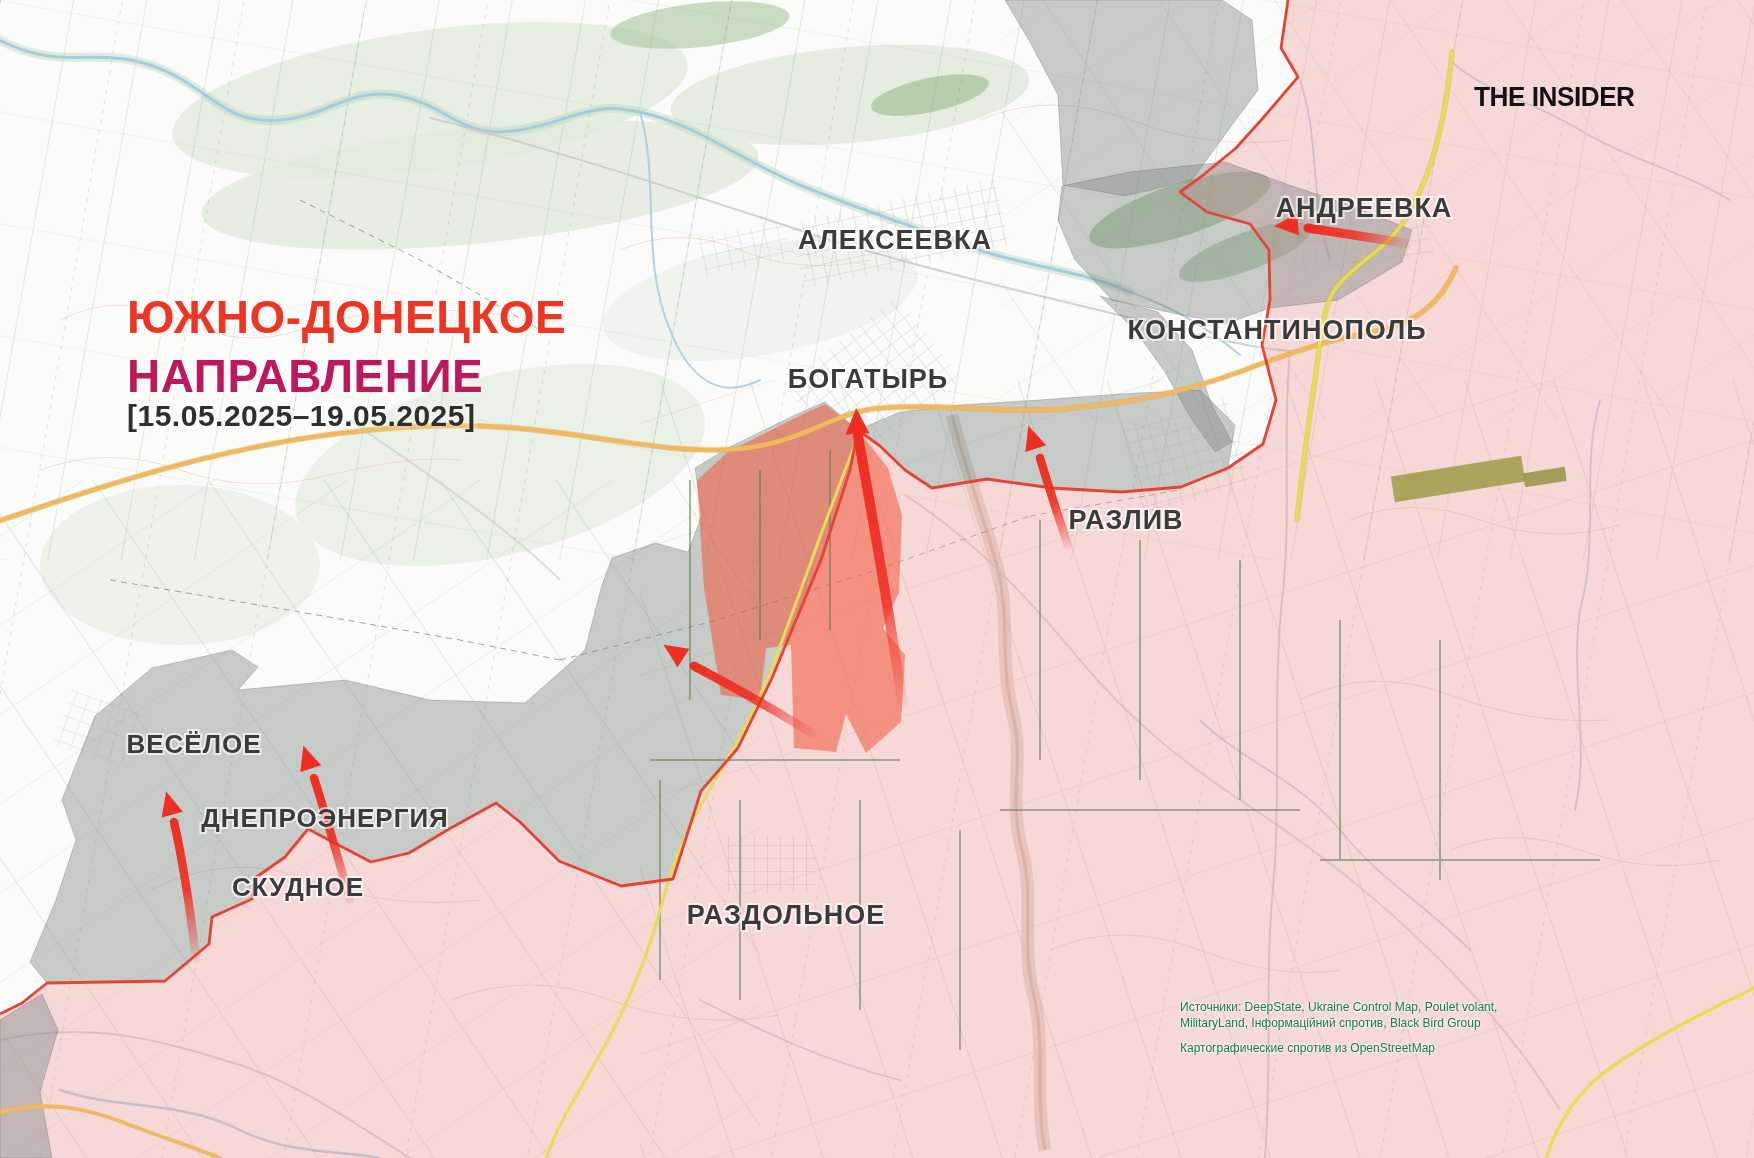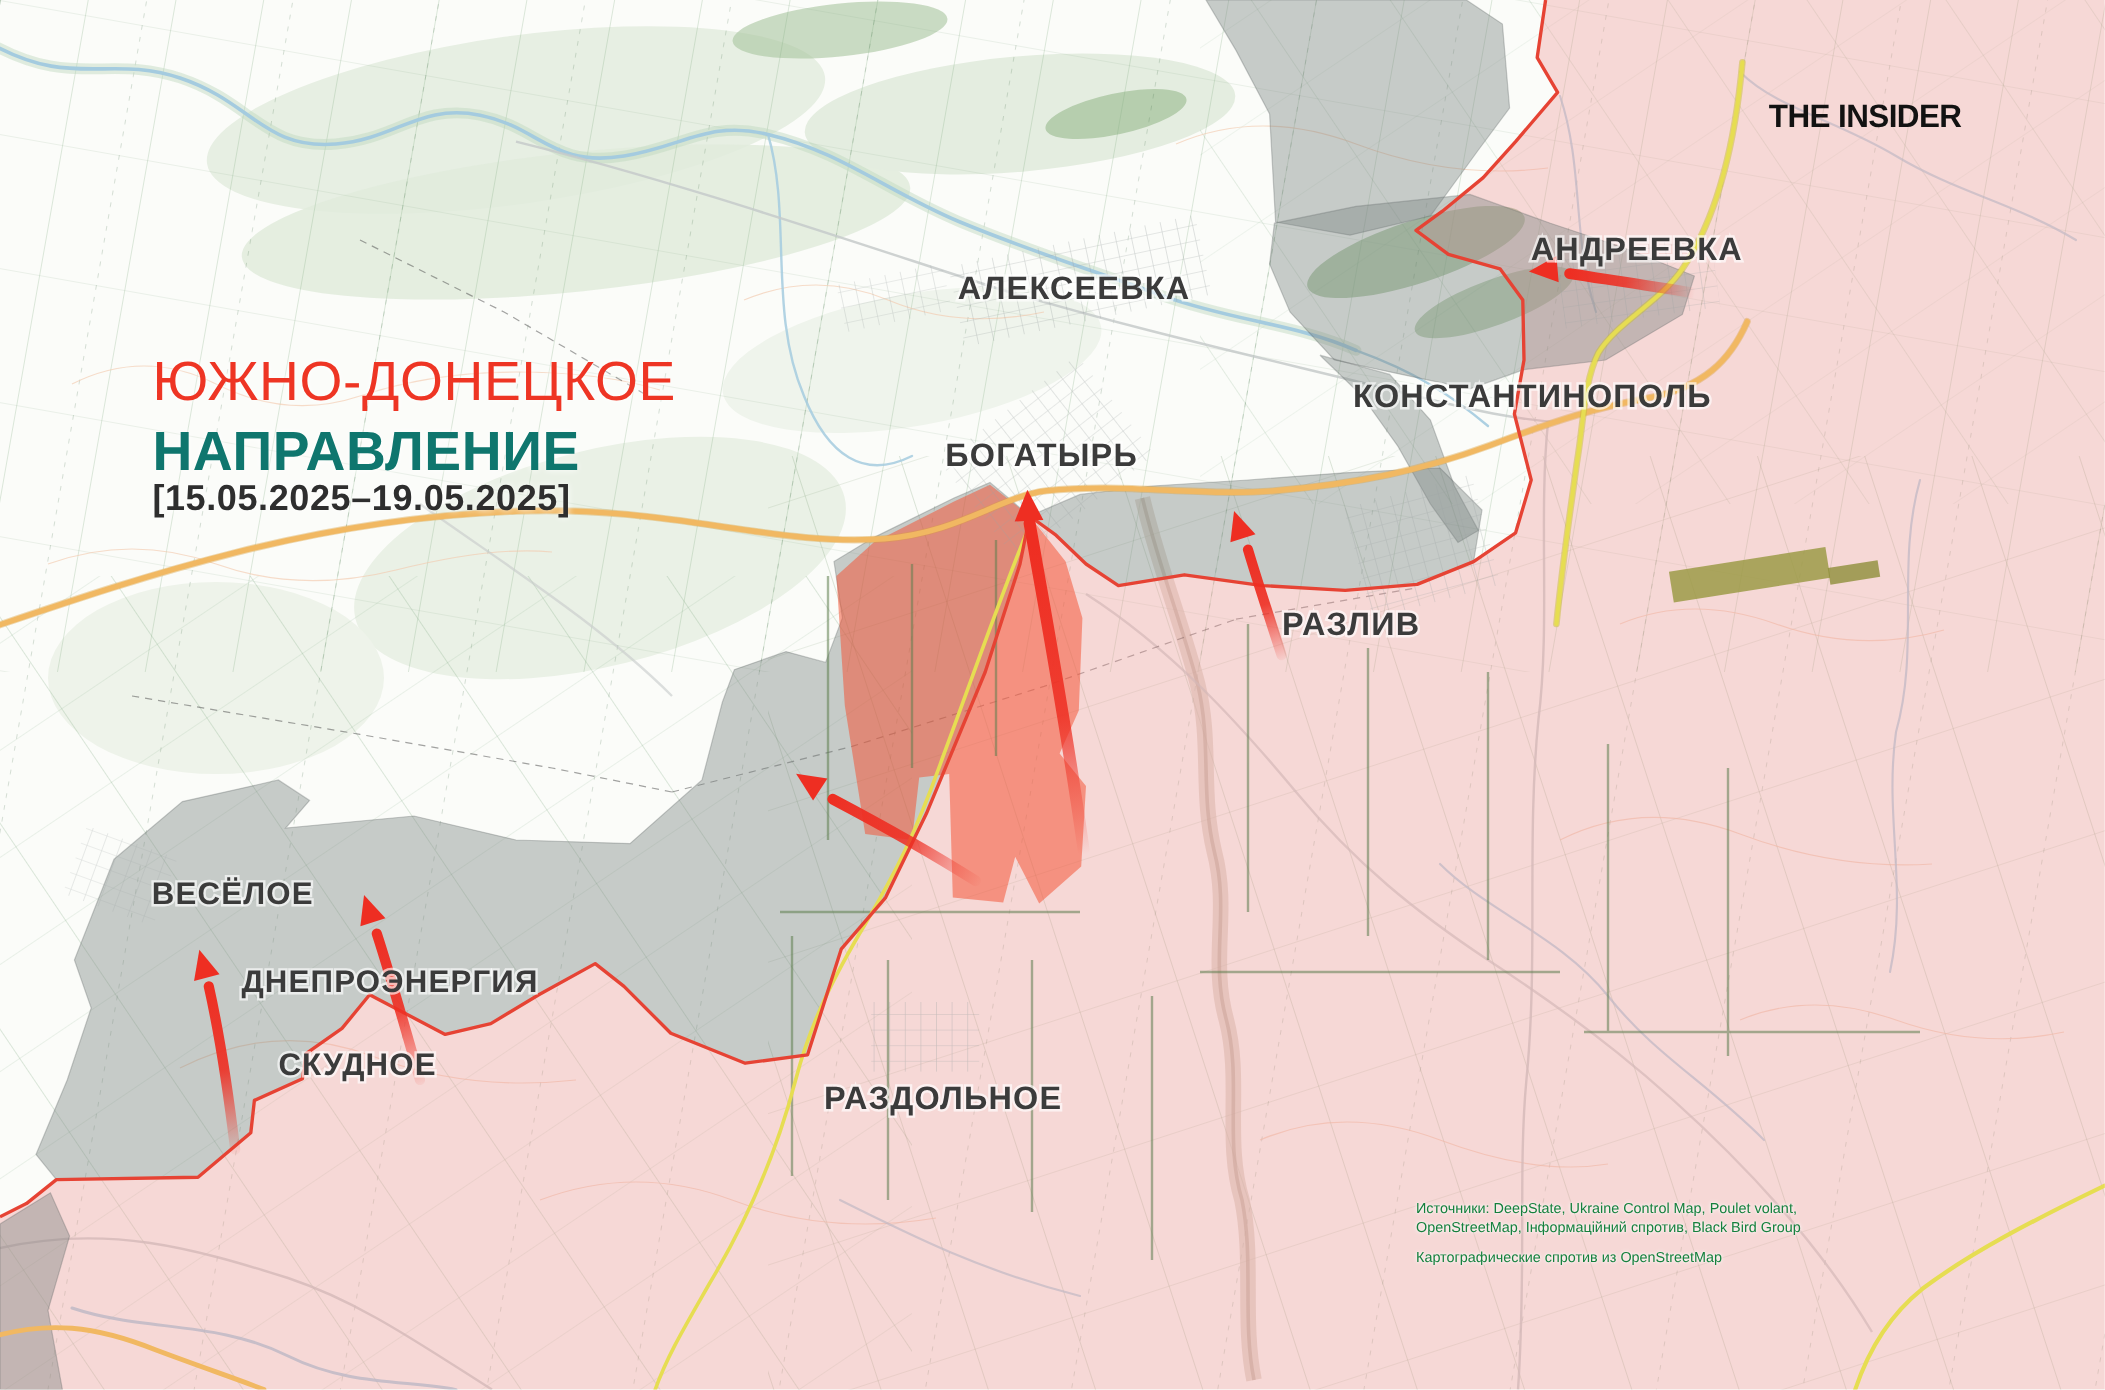--- a/index.html
+++ b/index.html
@@ -16,24 +16,24 @@
     stroke:#ffffff;stroke-width:4px;stroke-opacity:.65;
     paint-order:stroke;
     letter-spacing:1px;
   }
   .title-block{
     position:absolute;left:127px;top:294px;
     line-height:1;
     text-shadow:0 0 6px rgba(255,255,255,.9);
   }
   .title-line1{
-    font-size:46px;font-weight:400;color:#ee3524;letter-spacing:0.5px;
+    font-size:46px;font-weight:700;color:#ee3524;letter-spacing:0.5px;
   }
   .title-line2{
-    font-size:46px;font-weight:800;color:#0f766e;letter-spacing:0.5px;margin-top:13px;
+    font-size:46px;font-weight:800;color:#be185d;letter-spacing:0.5px;margin-top:13px;
   }
   .title-date{
     font-size:30px;font-weight:700;color:#2e2e2e;margin-top:2px;letter-spacing:0.5px;
   }
   .logo{
     position:absolute;left:1474px;top:82px;
     font-size:27px;font-weight:900;color:#121212;
     letter-spacing:-0.5px;transform:scaleX(.97);transform-origin:left;
     white-space:nowrap;
   }
@@ -270,15 +270,15 @@
 <div class="title-block">
   <div class="title-line1">ЮЖНО-ДОНЕЦКОЕ</div>
   <div class="title-line2">НАПРАВЛЕНИЕ</div>
   <div class="title-date">[15.05.2025–19.05.2025]</div>
 </div>
 
 <div class="logo">THE INSIDER</div>
 
 <div class="attribution">
   <div>Источники: DeepState, Ukraine Control Map, Poulet volant,</div>
-  <div>OpenStreetMap, Інформаційний спротив, Black Bird Group</div>
+  <div>MilitaryLand, Інформаційний спротив, Black Bird Group</div>
   <div class="cartography">Картографические спротив из OpenStreetMap</div>
 </div>
 
 </body></html>

